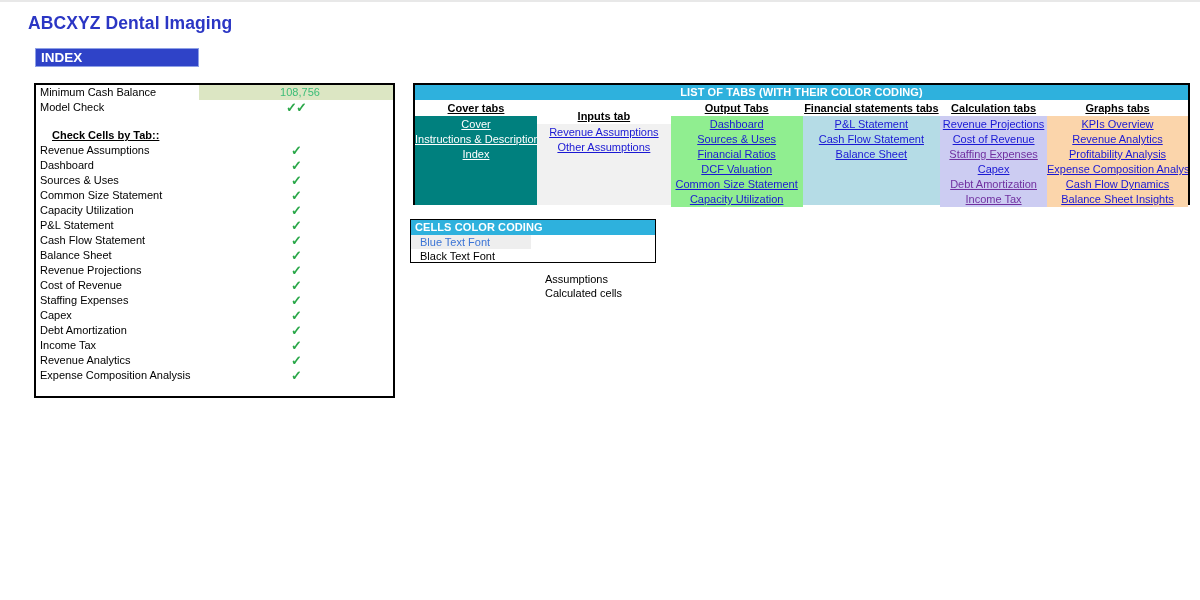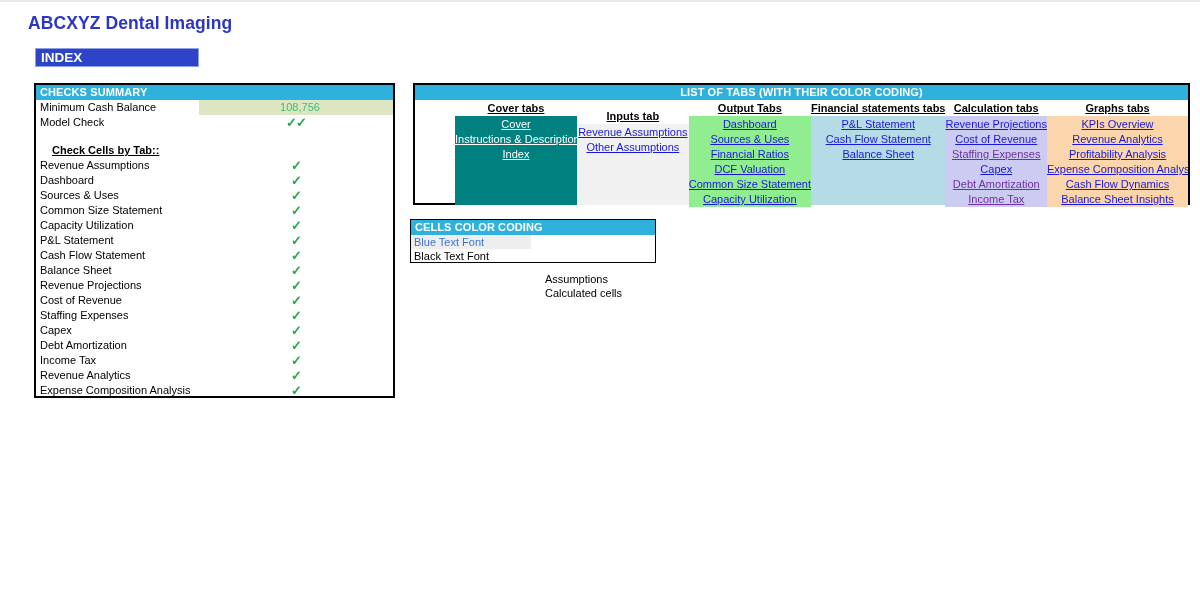--- a/index.html
+++ b/index.html
@@ -142,21 +142,20 @@
     height: 15px;
     line-height: 15px;
     text-align: center;
     box-sizing: border-box;
     white-space: nowrap;
     letter-spacing: 0.1px;
   }
   #tabs-columns {
     display: flex;
     height: 105px;
-    padding-left: 40px;
   }
   .tab-col {
     box-sizing: border-box;
     text-align: center;
     display: flex;
     flex-direction: column;
   }
   .tab-col .col-title {
     background: #ffffff;
     font-weight: bold;
@@ -210,21 +209,21 @@
     background: #ffffff;
   }
   .cc-row {
     display: flex;
     height: 14px;
     line-height: 14px;
     font-size: 11px;
   }
   .cc-row .cc-key {
     width: 120px;
-    padding-left: 3px;
+    padding-left: 9px;
     box-sizing: border-box;
     white-space: nowrap;
   }
   .cc-row .cc-val {
     flex: 1;
     padding-left: 14px;
     box-sizing: border-box;
     white-space: nowrap;
     margin-top: 37px;
   }
@@ -237,21 +236,20 @@
 </head>
 <body>
 
 <div class="topline"></div>
 
 <div id="page-title">ABCXYZ Dental Imaging</div>
 
 <div id="index-banner">INDEX</div>
 
 <div id="checks-panel">
-  <div class="panel-header">CHECKS SUMMARY</div>
   <div id="checks-top-rows">
       <div class="check-row highlight">
         <div class="label">Minimum Cash Balance</div>
         <div class="value">108,756</div>
       </div>
       <div class="check-row">
         <div class="label">Model Check</div>
         <div class="value"><span class="tick">✓✓</span></div>
       </div>
     </div>

